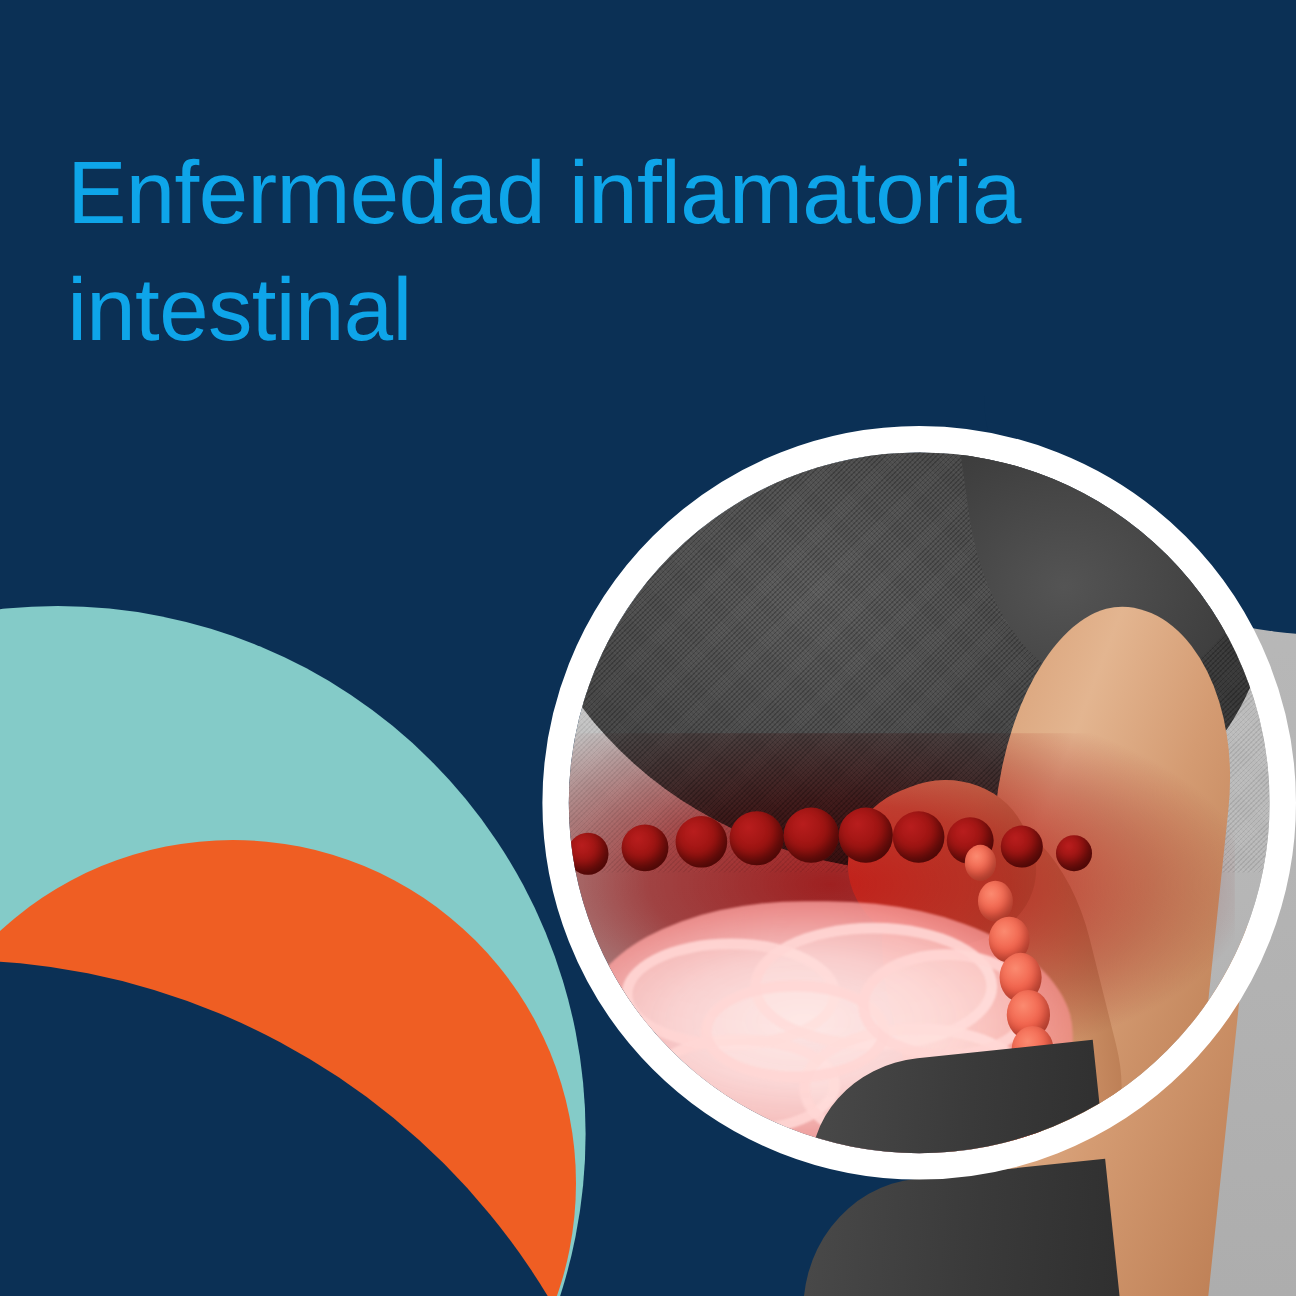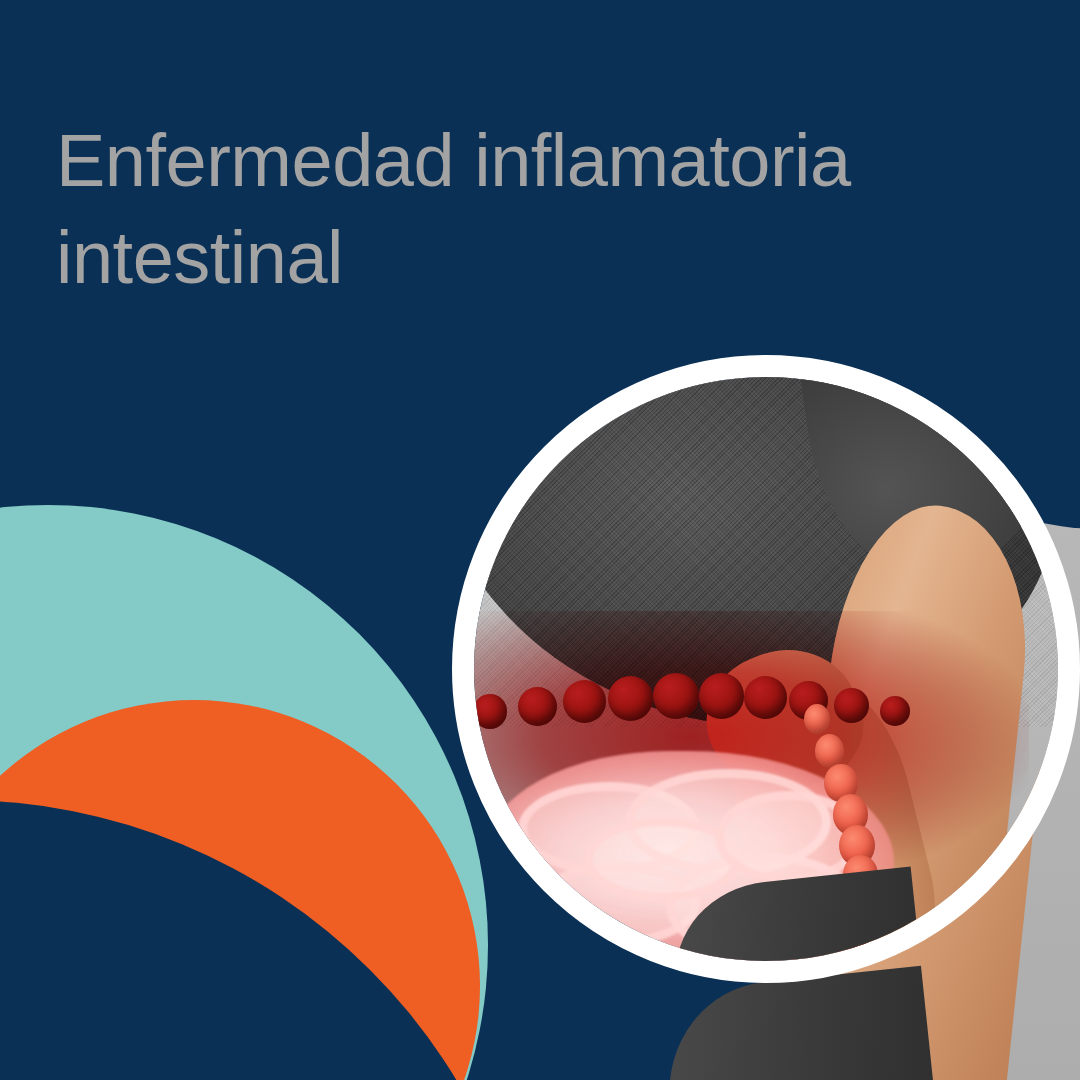--- a/index.html
+++ b/index.html
@@ -42,21 +42,21 @@
     height: 1160px;
     background: #0B3055;
   }
 
   
   #headline {
     position: absolute;
     left: 56px;
     top: 62px;
     width: 900px;
-    color: #a3a3a3;
+    color: #0ea5e9;
     font-size: 74px;
     font-weight: 400;
     line-height: 97px;
     letter-spacing: -0.5px;
     white-space: pre-line;
   }
 
   
   #photo-bleed {
     position: absolute;

